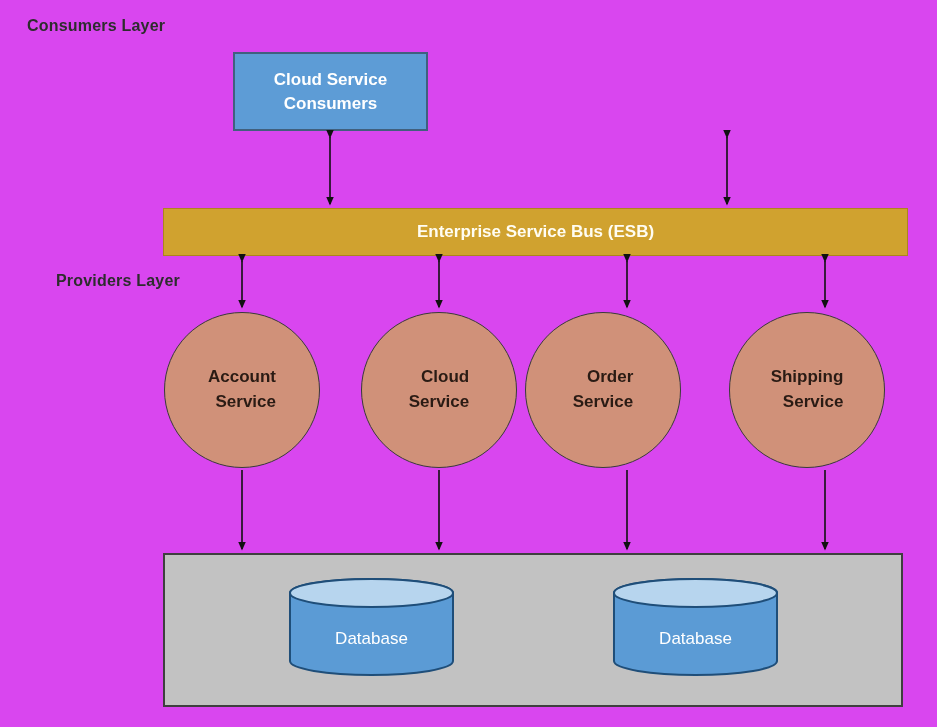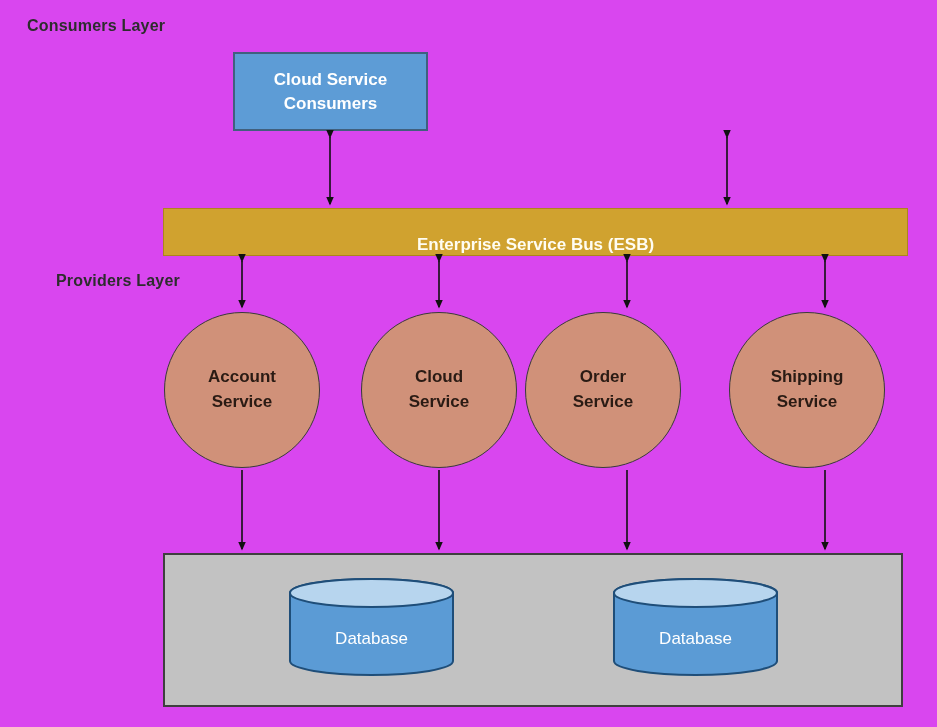--- a/index.html
+++ b/index.html
@@ -44,39 +44,39 @@
   .box-browser { left: 631px; top: 52px; }
 
   .esb-bar {
     position: absolute;
     left: 163px; top: 208px;
     width: 745px; height: 48px;
     box-sizing: border-box;
     background: #D0A22F;
     border: 1px solid #AD851D;
     display: flex;
-    align-items: flex-end;
+    align-items: center;
     justify-content: center;
     color: #FFFDF2;
     font-size: 17px;
     font-weight: bold;
   }
 
   .service-circle {
     position: absolute;
     width: 156px; height: 156px;
     box-sizing: border-box;
     top: 312px;
     border-radius: 50%;
     background: #D09179;
     border: 1.5px solid #3A3A3A;
     display: flex;
     align-items: center;
     justify-content: center;
-    text-align: center;
+    text-align: right;
     color: #2A1B14;
     font-size: 17px;
     font-weight: bold;
     line-height: 1.45;
   }
   .circle-account  { left: 164px; }
   .circle-book     { left: 361px; }
   .circle-order    { left: 525px; }
   .circle-shipping { left: 729px; }
 

